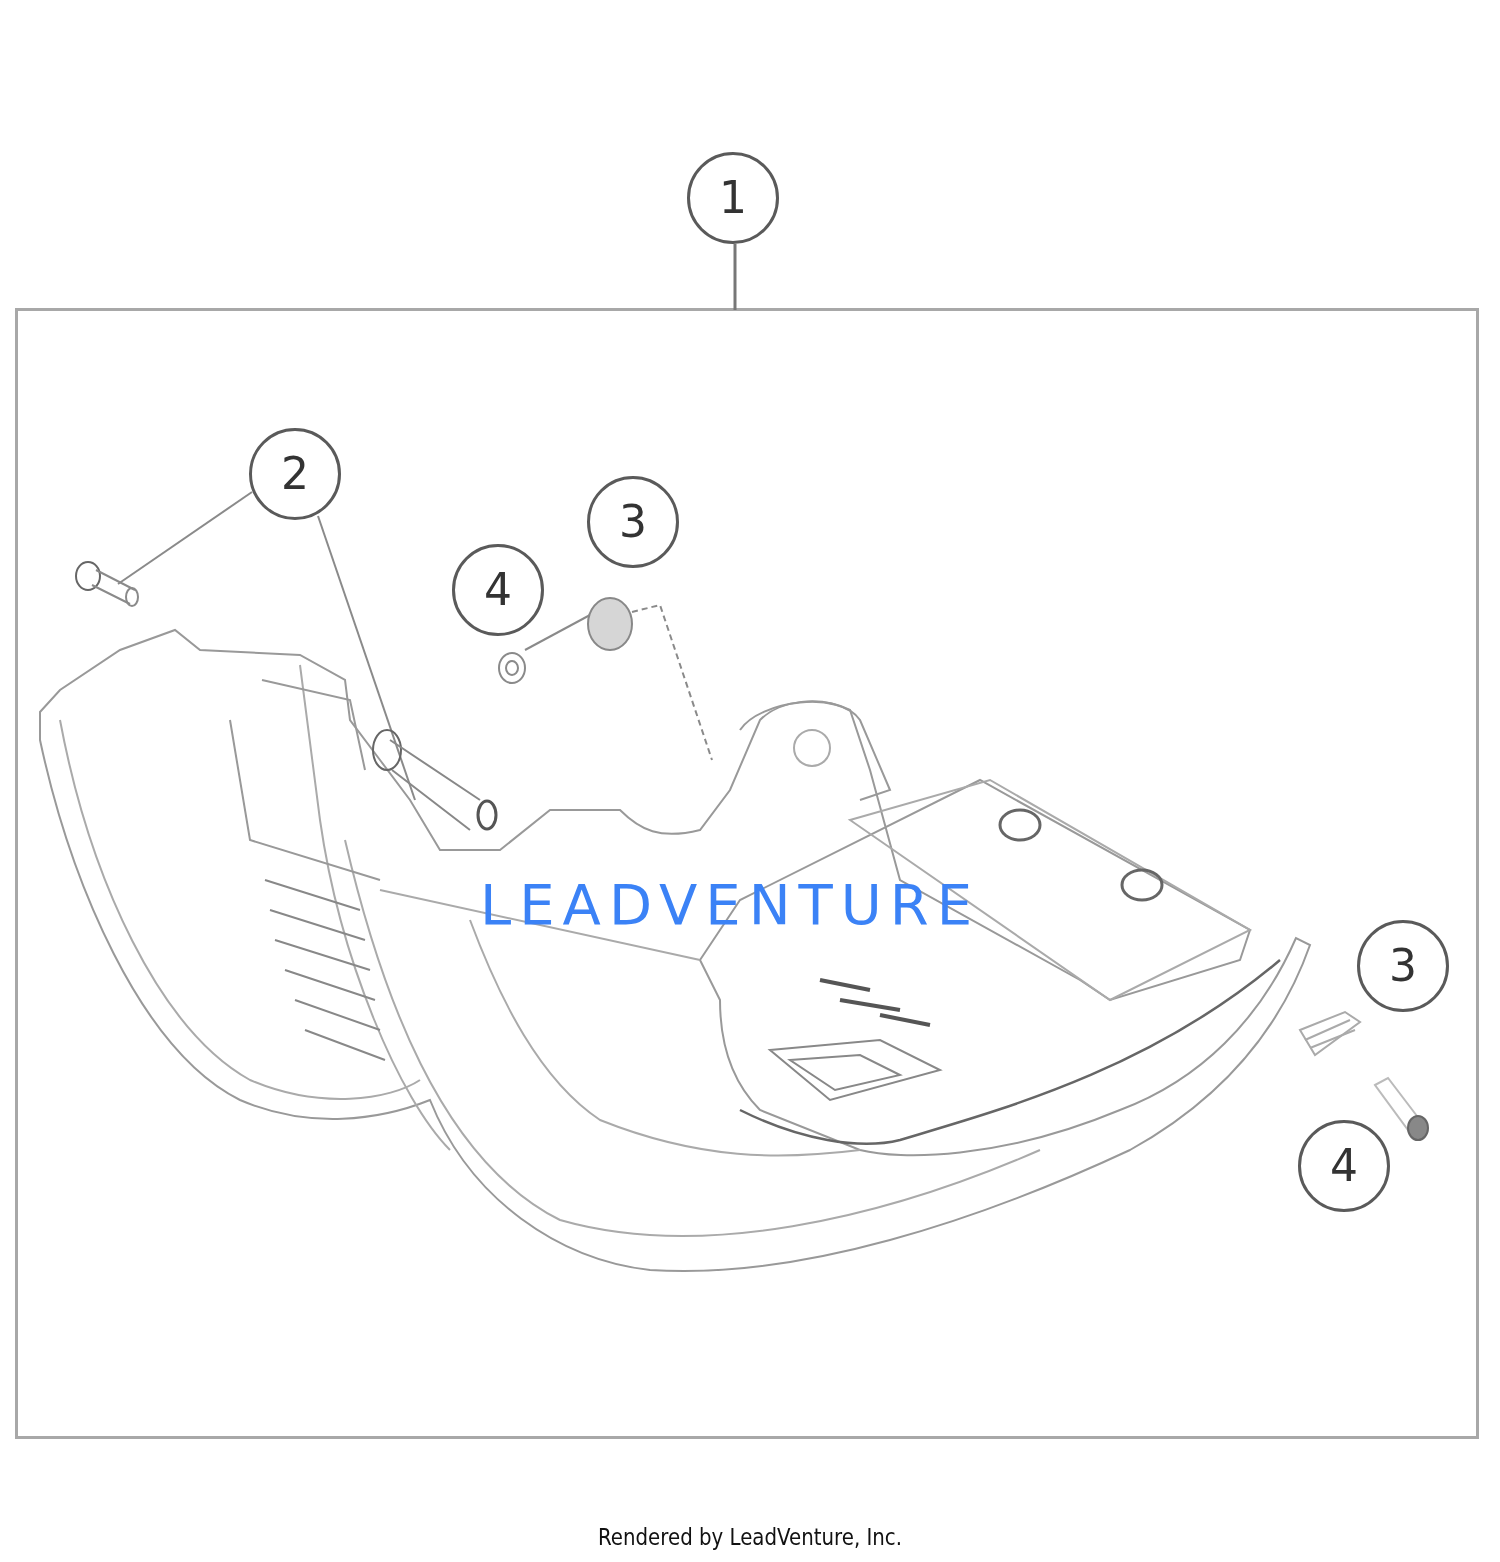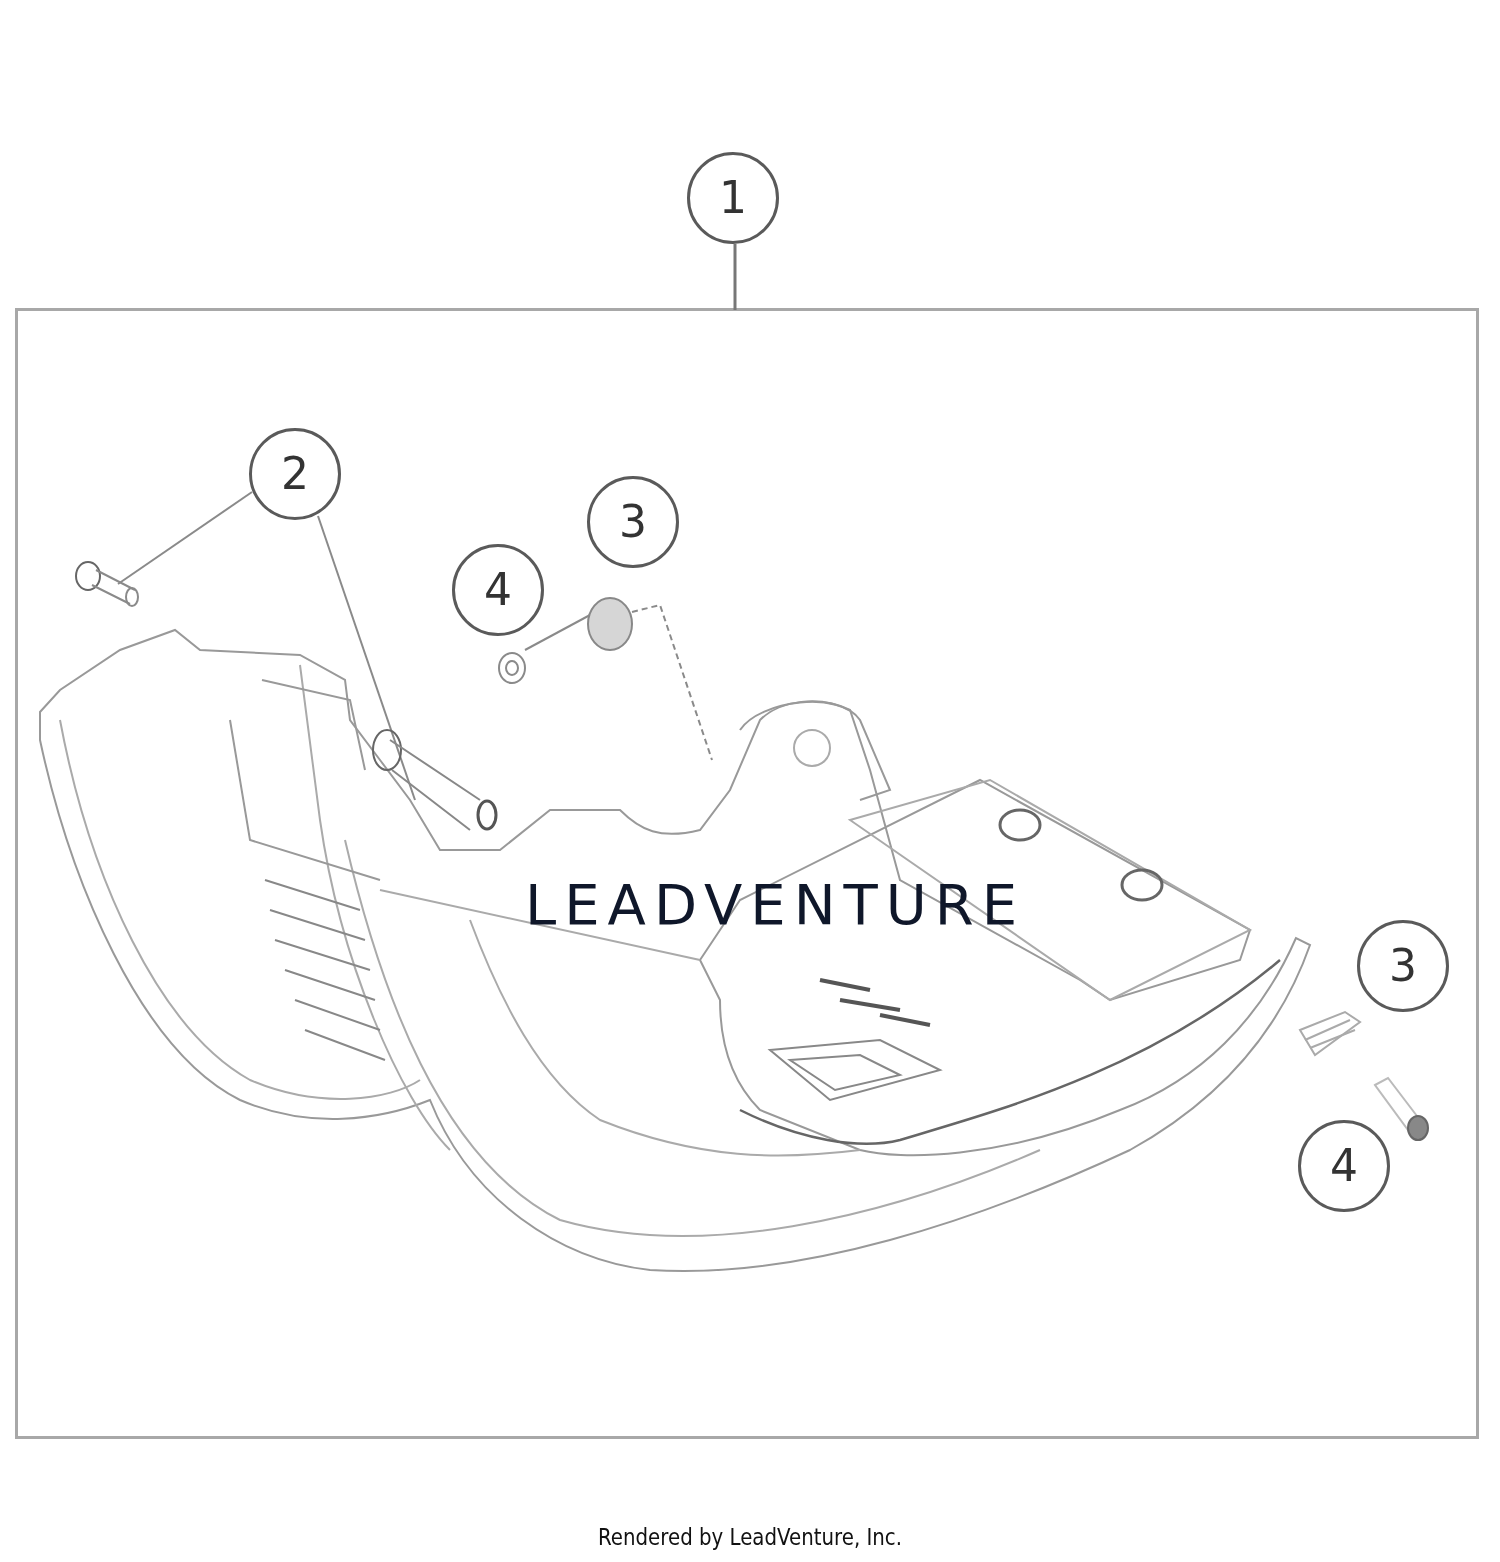--- a/index.html
+++ b/index.html
@@ -2,21 +2,21 @@
 <html><head>
 <meta charset="utf-8">
 <style>
   html, body { margin:0; padding:0; background:#ffffff; }
   body { width:1500px; height:1562px; position:relative; overflow:hidden; font-family:"DejaVu Sans", sans-serif; }
   #diagram { position:absolute; left:0; top:0; width:1500px; height:1562px; }
   .frame { position:absolute; left:15px; top:308px; width:1464px; height:1131px; border:3px solid #a8a8a8; box-sizing:border-box; }
   .callout { position:absolute; width:92px; height:92px; border:3px solid #5a5a5a; border-radius:50%; box-sizing:border-box; display:flex; align-items:center; justify-content:center; background:#fff; }
   .callout span { font-family:"DejaVu Sans", sans-serif; font-size:44px; color:#333; line-height:1; }
   .footer { position:absolute; left:0; width:1500px; top:1524px; text-align:center; font-family:"DejaVu Sans", sans-serif; font-size:23px; color:#111; transform:scaleX(0.86); }
-  .watermark { position:absolute; left:480px; top:872px; font-family:"DejaVu Sans", sans-serif; font-size:56px; letter-spacing:8px; color:#0f172a;margin-left:45px; }
+  .watermark { position:absolute; left:480px; top:872px; font-family:"DejaVu Sans", sans-serif; font-size:56px; letter-spacing:8px; color:#3b82f6; }
 </style>
 </head>
 <body>
 
 <div id="diagram">
   <div class="frame"></div>
 
   <svg width="1500" height="1562" style="position:absolute;left:0;top:0;">
     <g fill="none" stroke="#8a8a8a" stroke-width="2">
 

